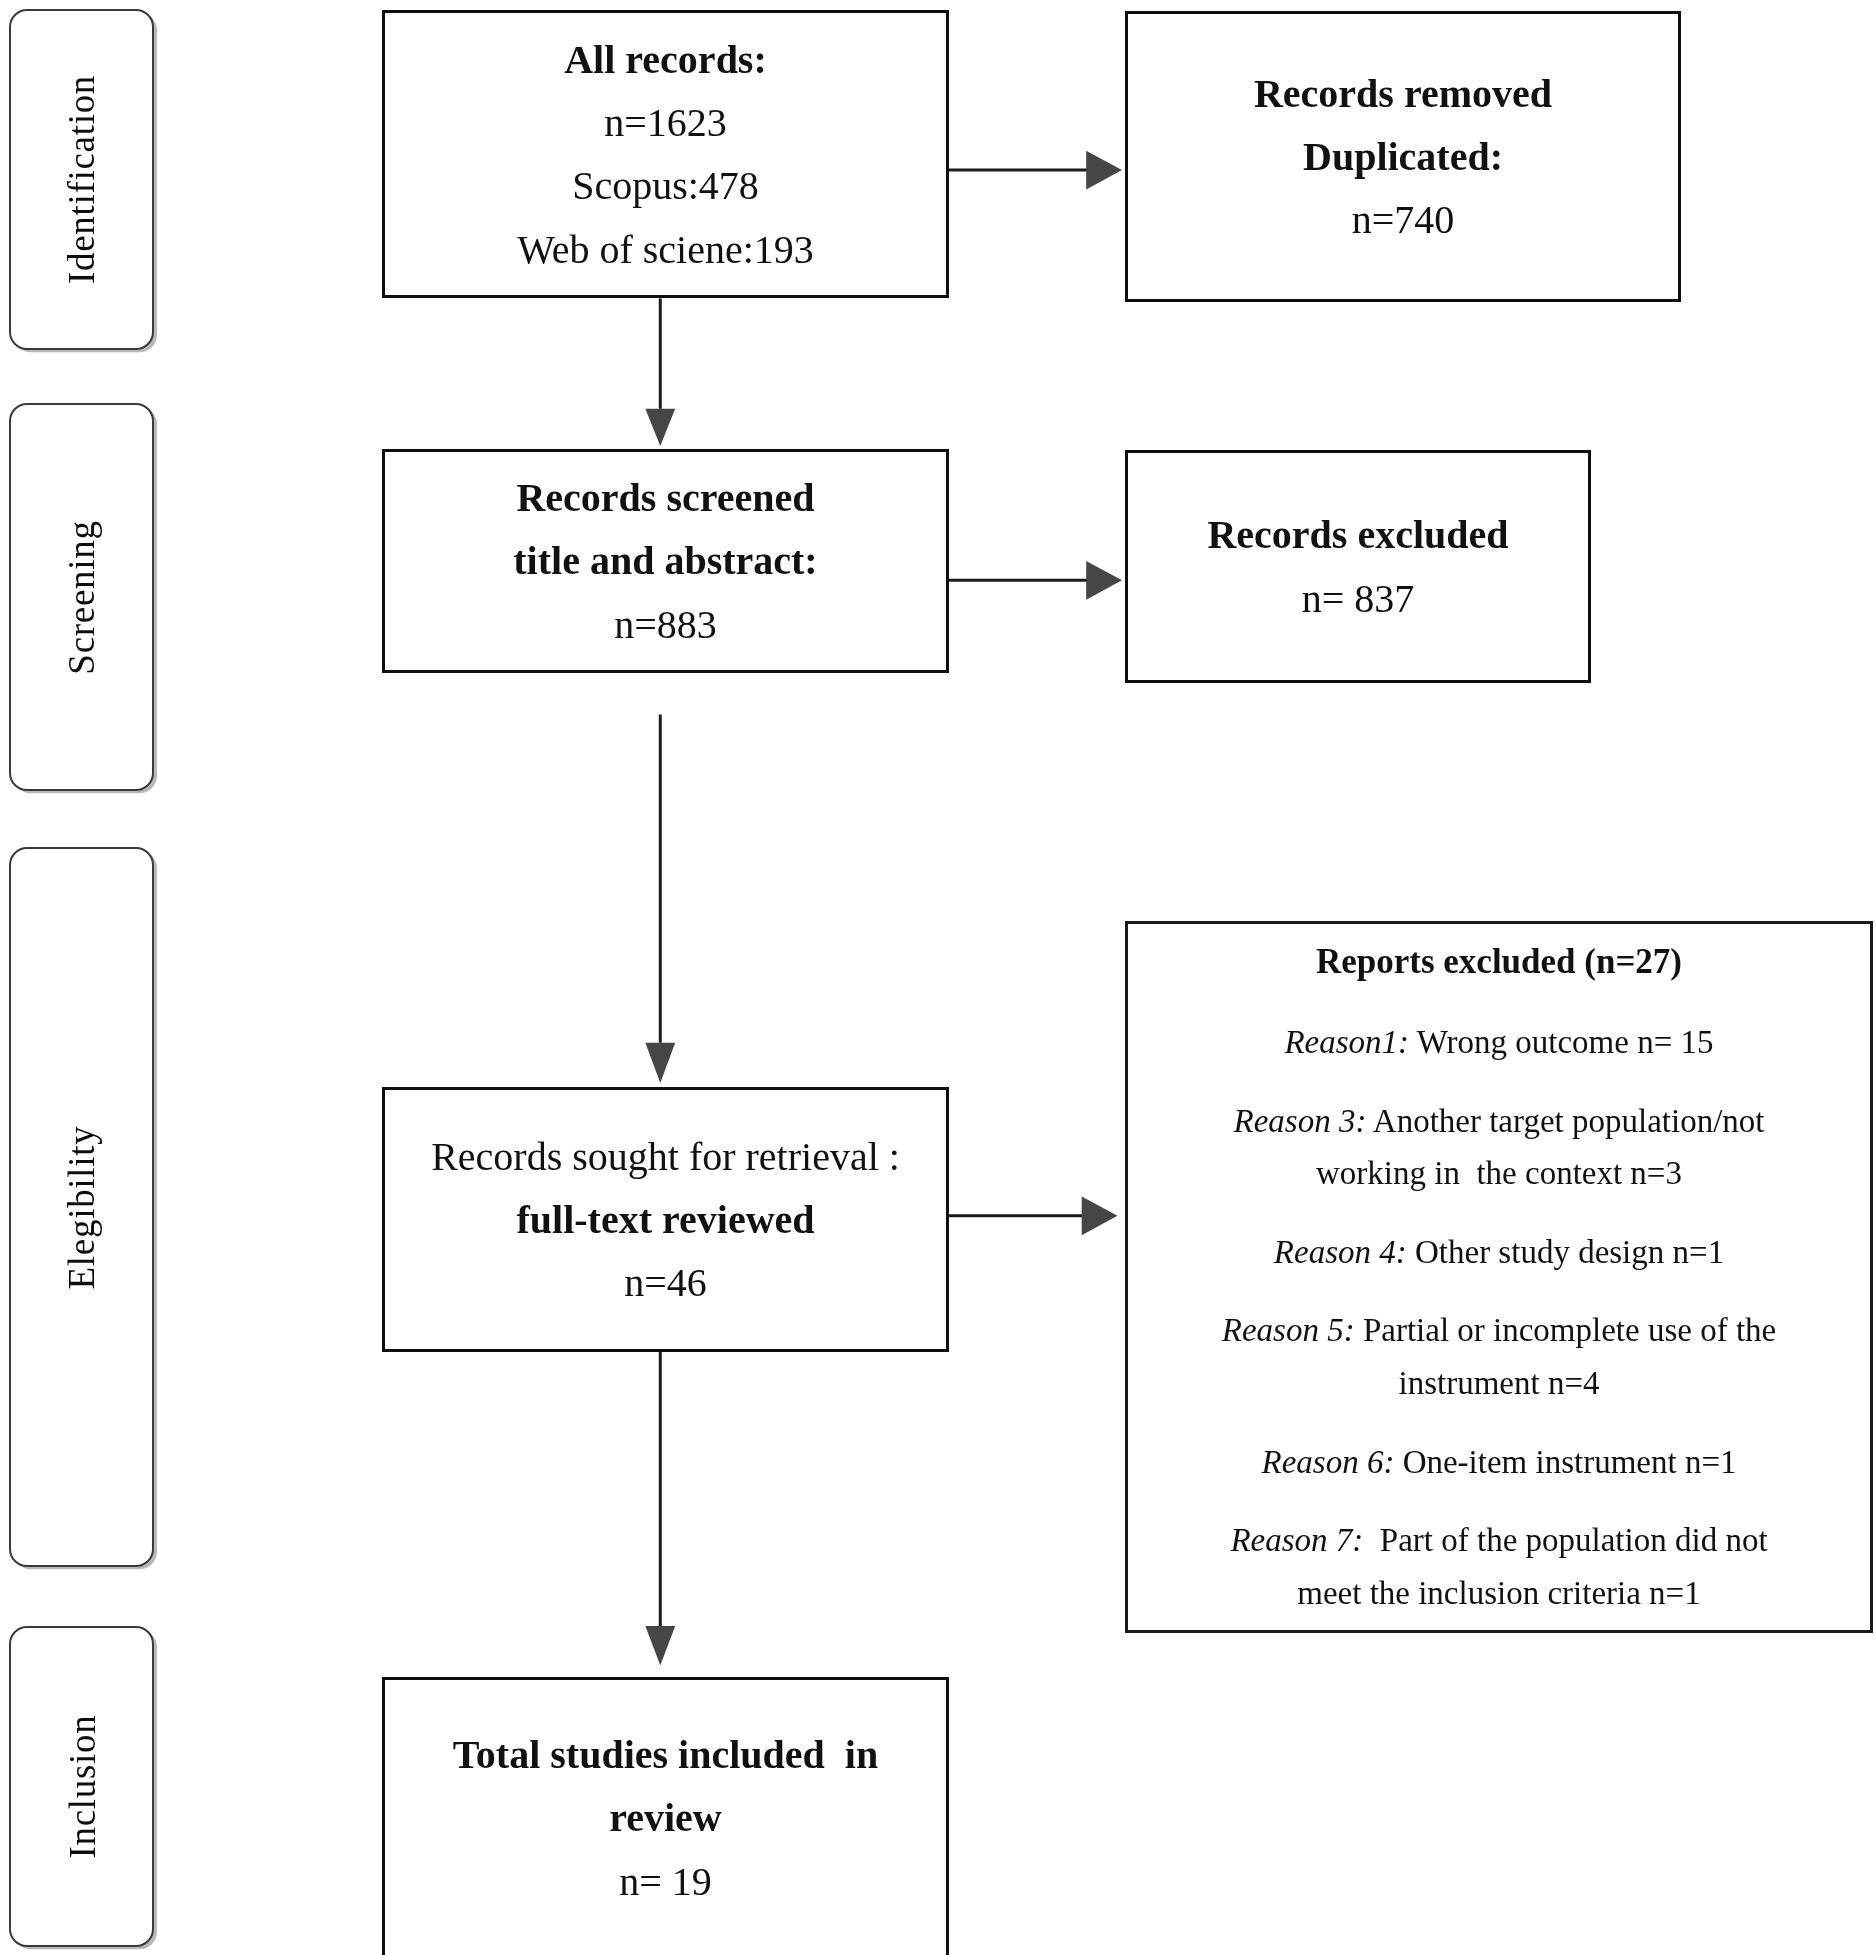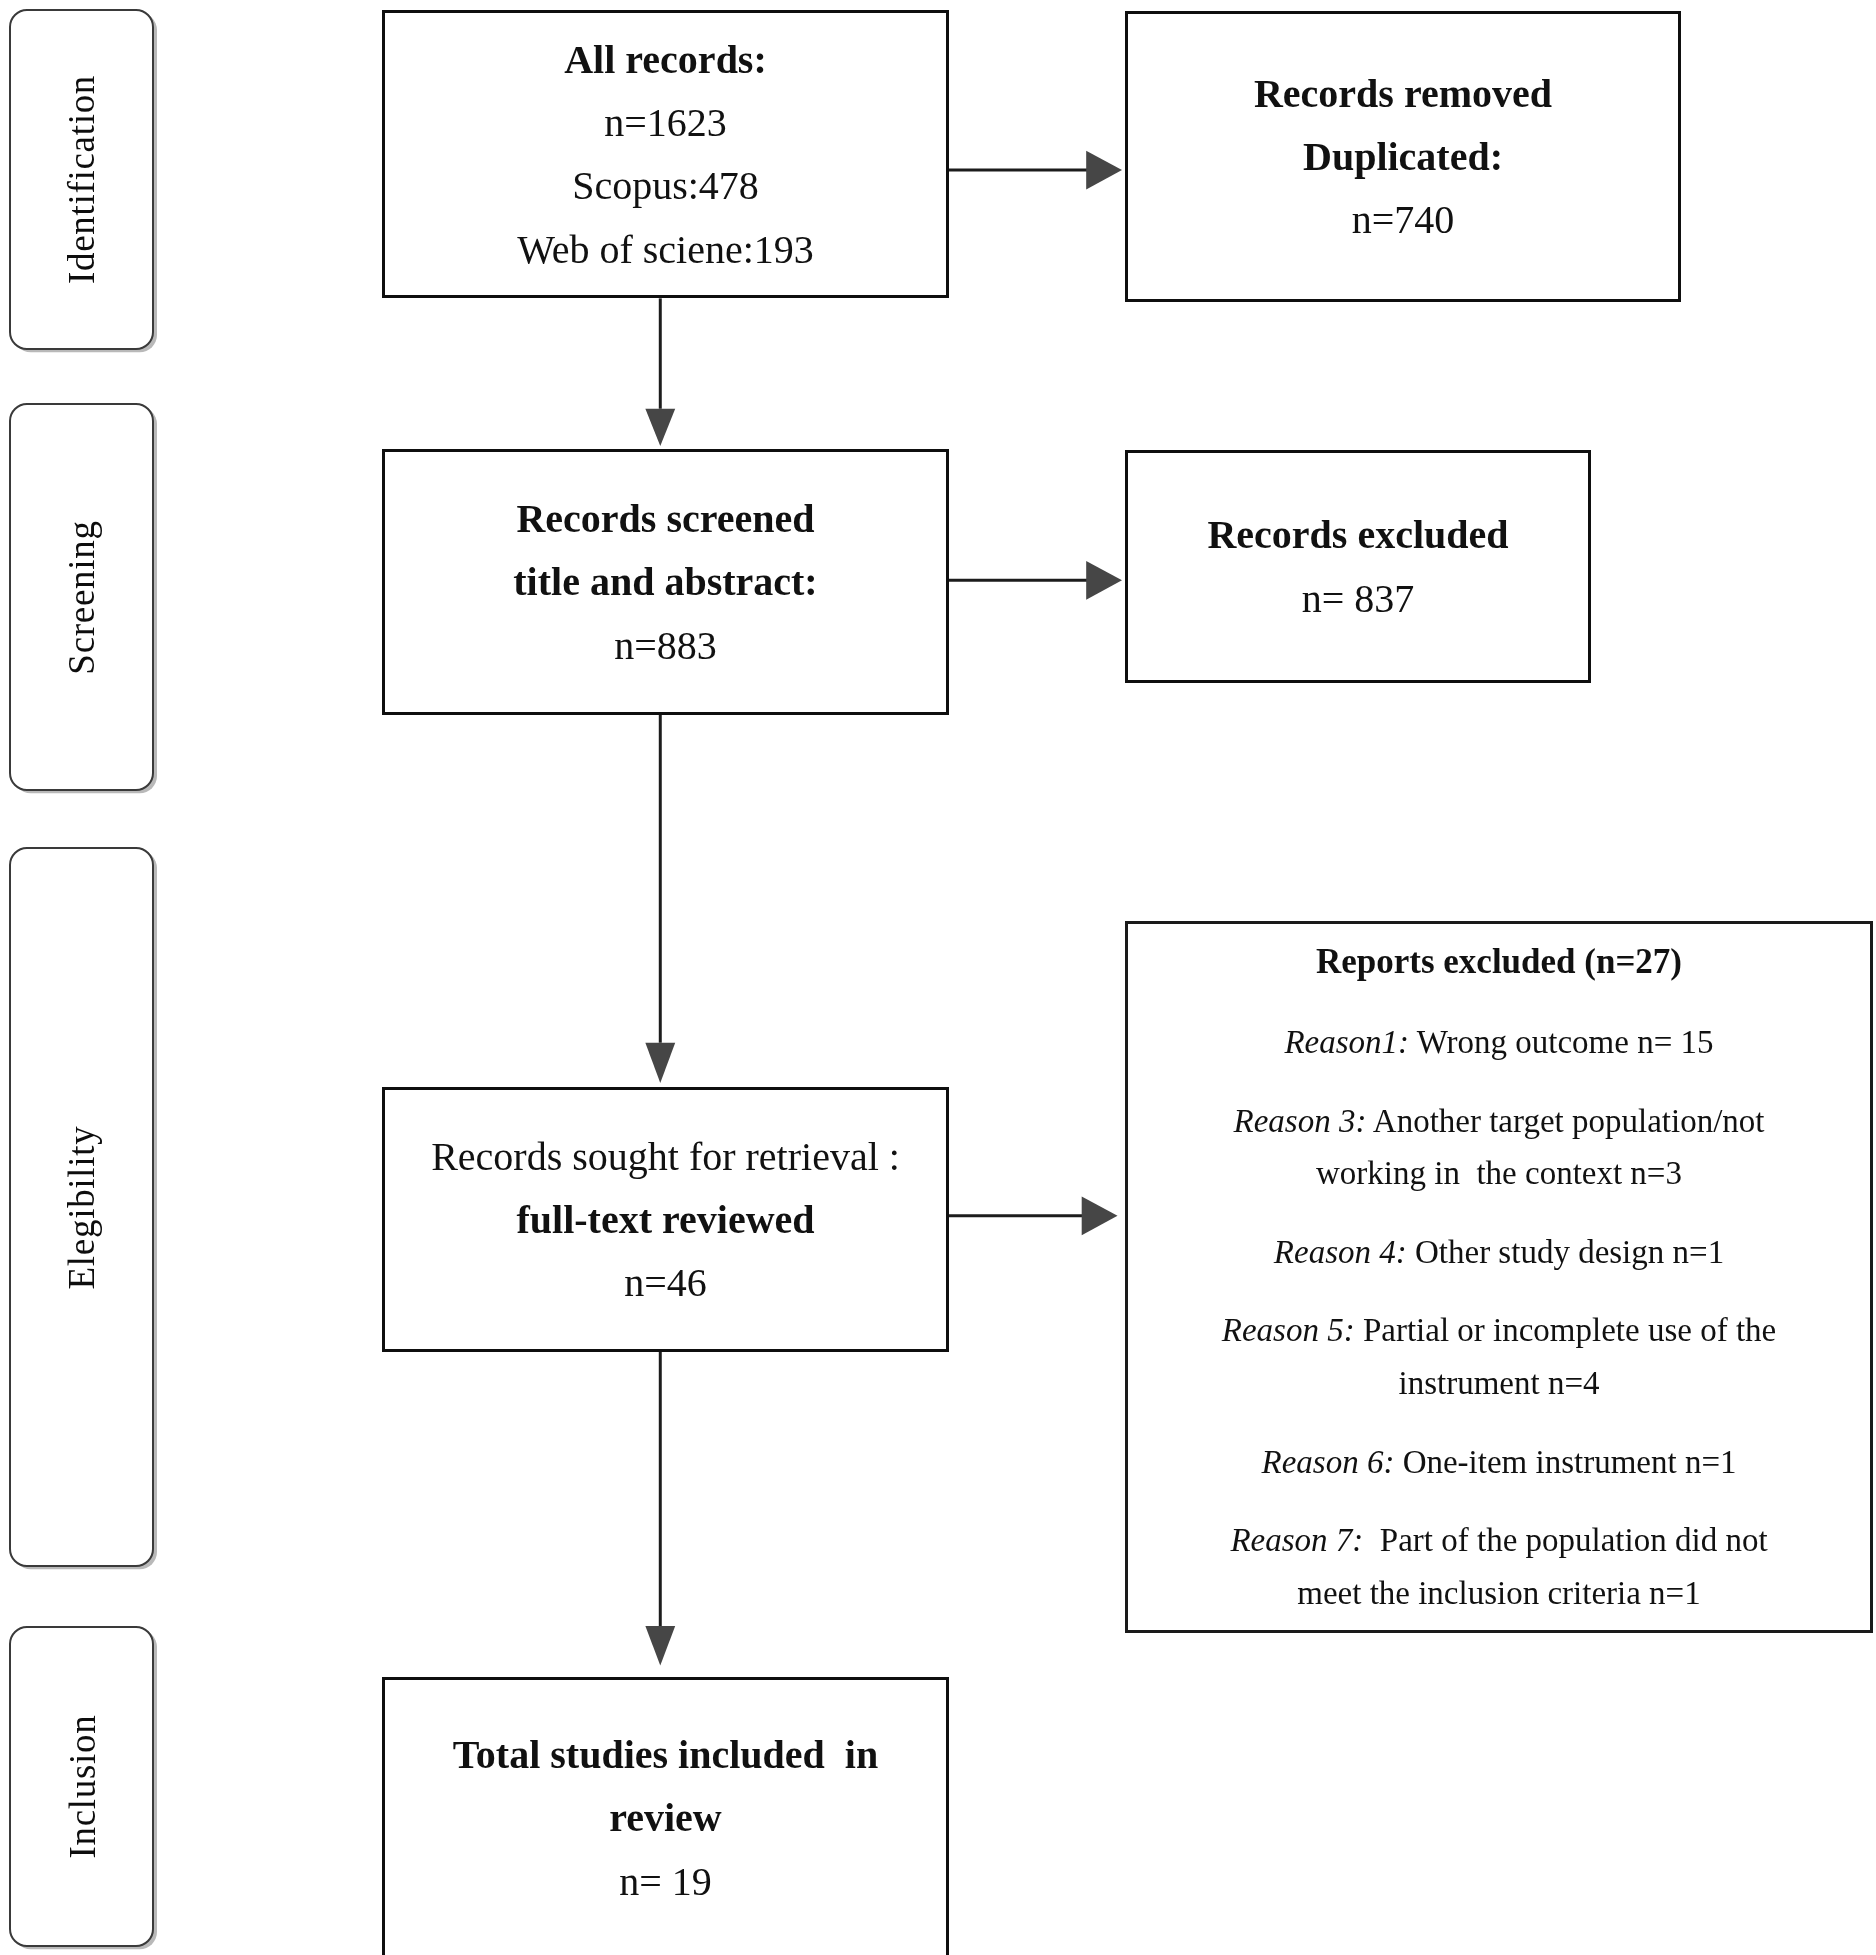--- a/index.html
+++ b/index.html
@@ -44,21 +44,21 @@
     display:flex; flex-direction:column; justify-content:center;
     text-align:center;
     font-size:40px;
     line-height:1.58;
     padding:6px 9px;
   }
   .box .title{ font-weight:700; white-space:pre-line; }
   .box .line { font-weight:400; white-space:pre-line; }
 
   #box-all-records     { left:382px;  top:10.4px;   width:567px;  height:288px; }
-  #box-records-screened{ left:382px;  top:449px;  width:567px;  height:266px; }
+  #box-records-screened{ left:382px;  top:449px;  width:567px;  height:224px; }
   #box-records-sought  { left:382px;  top:1087px; width:567px;  height:265px; }
   #box-total-included  { left:382px;  top:1669px; width:567px;  height:282px;margin-top:8px; }
   #box-records-removed { left:1125px; top:11.2px;   width:556px;  height:291px; }
   #box-records-excluded{ left:1125px; top:450px;  width:466px;  height:233px; }
 
   #box-reports-excluded{
     left:1125px; top:921px; width:748px; height:712px;
     border-width:3px; border-color:#1a1a1a;
     font-size:33px; line-height:1.6;
     padding:10.4px 16.4px;

